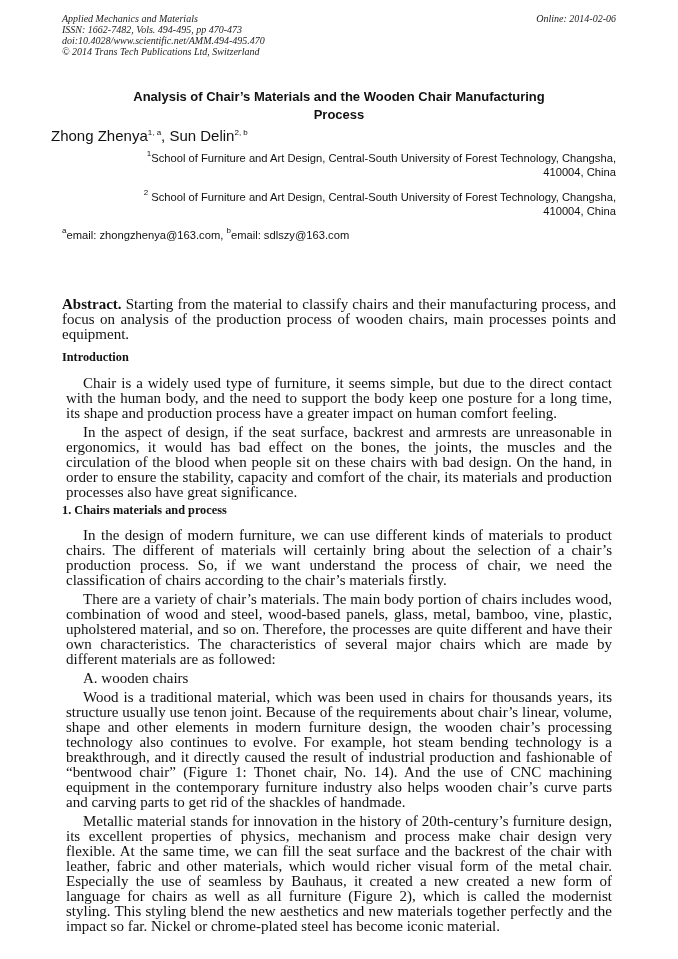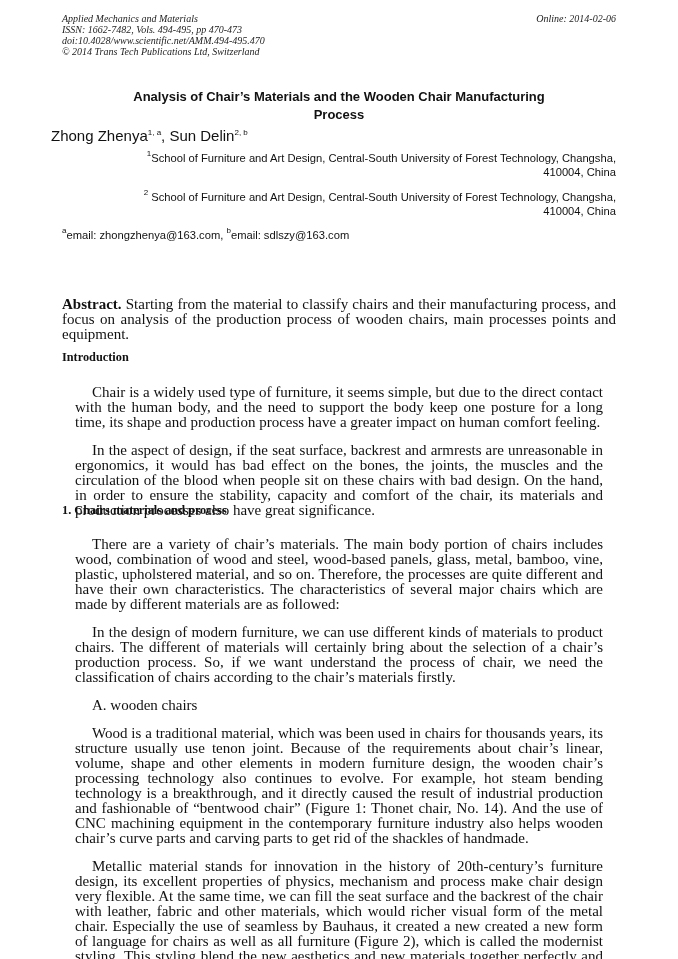--- a/index.html
+++ b/index.html
@@ -11,21 +11,21 @@
     .authors { position: absolute; top: 127px; left: 51px; width: 554px; text-align: left; font-family: "Liberation Sans", sans-serif; font-size: 15px; line-height: 18px; }
     .authors sup, .affil sup, .email sup { font-size: 8px; vertical-align: 6px; line-height: 0; }
     .affil { position: absolute; left: 62px; width: 554px; text-align: right; font-family: "Liberation Sans", sans-serif; font-size: 11.2px; line-height: 14px; }
     .email { position: absolute; top: 228px; left: 62px; width: 554px; font-family: "Liberation Sans", sans-serif; font-size: 11.2px; line-height: 14px; }
     .keywords { position: absolute; top: 263px; left: 62px; width: 554px; font-family: "Liberation Sans", sans-serif; font-size: 11.2px; line-height: 14px; }
     .keywords b { font-weight: bold; }
     .serif { font-family: "Liberation Serif", serif; font-size: 15px; line-height: 15px; text-align: justify; }
     .abstract { position: absolute; top: 297px; left: 62px; width: 554px; }
     .heading { position: absolute; left: 62px; font-family: "Liberation Serif", serif; font-weight: bold; font-size: 12.3px; line-height: 14px; }
     .block { position: absolute; left: 62px; width: 554px; }
-    .block p { margin: 13px; text-indent: 17px; }
+    .block p { margin: 4px; text-indent: 17px; }
     .block p.sub { text-indent: 17px; }
   </style>
 </head>
 <body>
 
 <div class="page">
 
   <div class="hdr">
     <div>Applied Mechanics and Materials</div>
     <div>ISSN: 1662-7482, Vols. 494-495, pp 470-473</div>
@@ -65,20 +65,20 @@
   <div class="heading" style="top:350px;">Introduction</div>
 
   <div class="block serif" style="top:372px;">
     <p>Chair is a widely used type of furniture, it seems simple, but due to the direct contact with the human body, and the need to support the body keep one posture for a long time, its shape and production process have a greater impact on human comfort feeling.</p>
     <p>In the aspect of design, if the seat surface, backrest and armrests are unreasonable in ergonomics, it would has bad effect on the bones, the joints, the muscles and the circulation of the blood when people sit on these chairs with bad design. On the hand, in order to ensure the stability, capacity and comfort of the chair, its materials and production processes also have great significance.</p>
   </div>
 
   <div class="heading" style="top:503px;">1. Chairs materials and process</div>
 
   <div class="block serif" style="top:524px;">
+    <p>In the design of modern furniture, we can use different kinds of materials to product chairs. The different of materials will certainly bring about the selection of a chair’s production process. So, if we want understand the process of chair, we need the classification of chairs according to the chair’s materials firstly.</p>
     <p>There are a variety of chair’s materials. The main body portion of chairs includes wood, combination of wood and steel, wood-based panels, glass, metal, bamboo, vine, plastic, upholstered material, and so on. Therefore, the processes are quite different and have their own characteristics. The characteristics of several major chairs which are made by different materials are as followed:</p>
-    <p>In the design of modern furniture, we can use different kinds of materials to product chairs. The different of materials will certainly bring about the selection of a chair’s production process. So, if we want understand the process of chair, we need the classification of chairs according to the chair’s materials firstly.</p>
     <p class="sub">A. wooden chairs</p>
     <p>Wood is a traditional material, which was been used in chairs for thousands years, its structure usually use tenon joint. Because of the requirements about chair’s linear, volume, shape and other elements in modern furniture design, the wooden chair’s processing technology also continues to evolve. For example, hot steam bending technology is a breakthrough, and it directly caused the result of industrial production and fashionable of “bentwood chair” (Figure 1: Thonet chair, No. 14). And the use of CNC machining equipment in the contemporary furniture industry also helps wooden chair’s curve parts and carving parts to get rid of the shackles of handmade.</p>
     <p>Metallic material stands for innovation in the history of 20th-century’s furniture design, its excellent properties of physics, mechanism and process make chair design very flexible. At the same time, we can fill the seat surface and the backrest of the chair with leather, fabric and other materials, which would richer visual form of the metal chair. Especially the use of seamless by Bauhaus, it created a new created a new form of language for chairs as well as all furniture (Figure 2), which is called the modernist styling. This styling blend the new aesthetics and new materials together perfectly and the impact so far. Nickel or chrome-plated steel has become iconic material.</p>
   </div>
 
 </div>
 
 </body></html>

